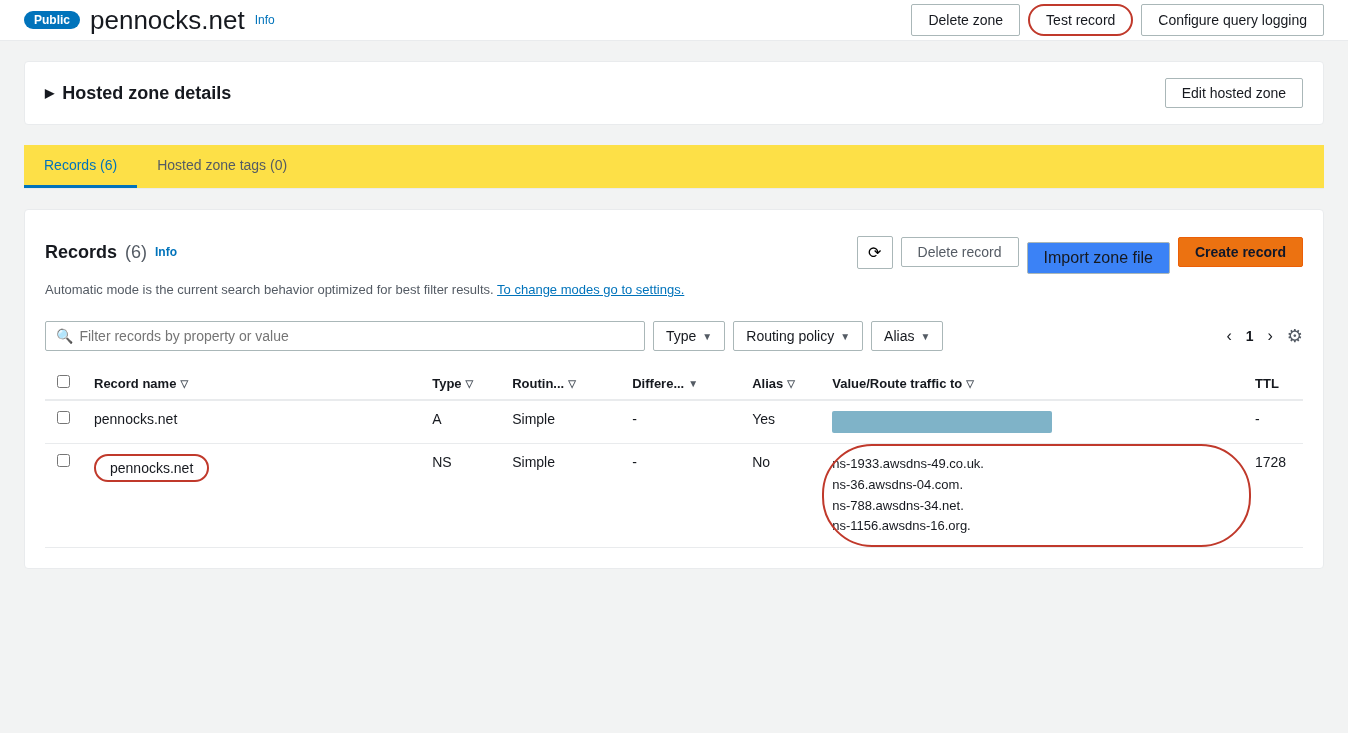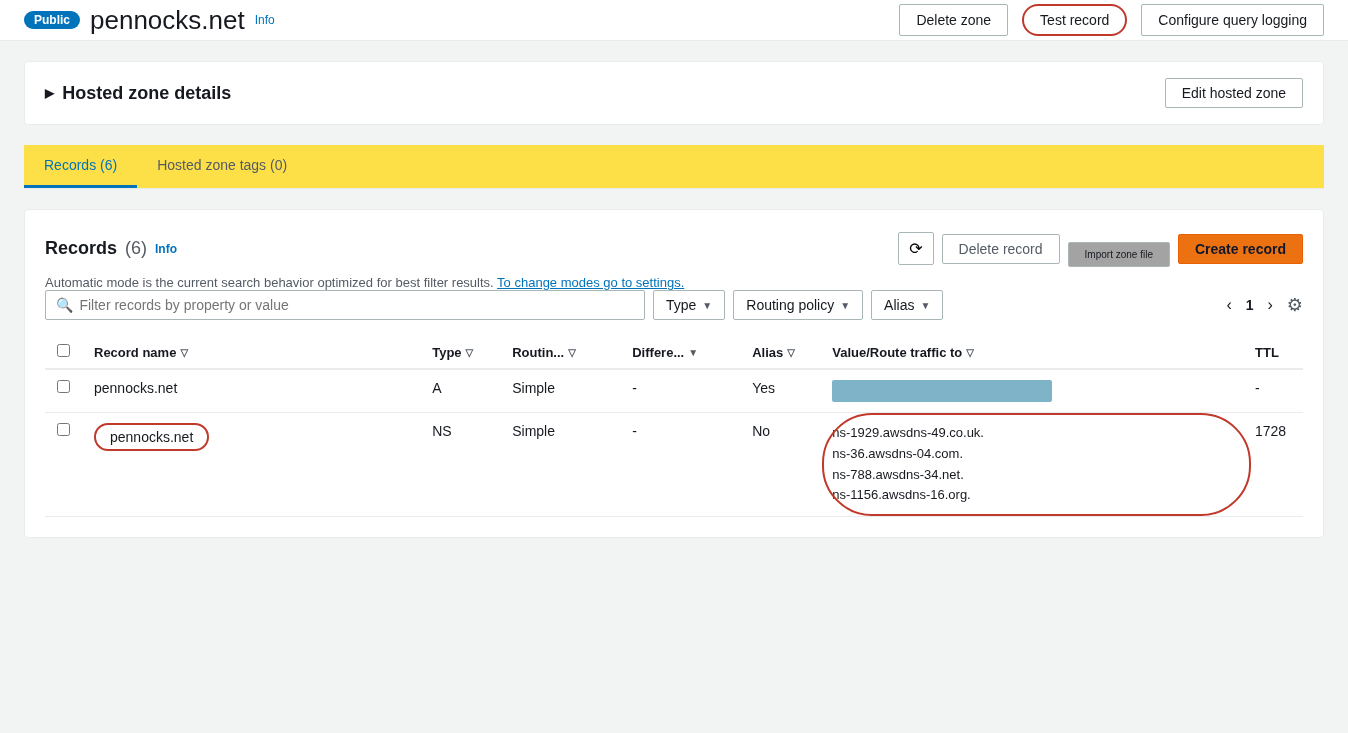--- a/index.html
+++ b/index.html
@@ -36,21 +36,21 @@
     }
 
     .info-link {
       color: #0073bb;
       text-decoration: none;
       font-size: 12px;
     }
 
     .top-actions {
       display: flex;
-      gap: 14px;
+      gap: 8px;
     }
 
     .btn-default {
       background: #fff;
       border: 1px solid #aab7b8;
       color: #16191f;
       padding: 6px 16px;
       border-radius: 2px;
       cursor: pointer;
       font-size: 14px;
@@ -163,45 +163,45 @@
       background: #fff;
       border: 1px solid #aab7b8;
       color: #545b64;
       padding: 6px 16px;
       border-radius: 2px;
       cursor: pointer;
       font-size: 14px;
     }
 
     .btn-import {
-      background: #a3a3a3;
+      background: #3b82f6;
       border: 1px solid #aab7b8;
       color: #16191f;
       padding: 6px 16px;
       border-radius: 2px;
       cursor: pointer;
-      font-size: 10px;
+      font-size: 16px;
       margin-top: 12px;
     }
 
     .btn-create {
       background: #ec7211;
       border: 1px solid #eb5f07;
       color: #0f172a;
       padding: 6px 16px;
       border-radius: 2px;
       cursor: pointer;
       font-size: 14px;
       font-weight: 600;
     }
 
     .search-hint {
       font-size: 13px;
       color: #545b64;
-      margin-bottom: 0;
+      margin-bottom: 24px;
     }
 
     .search-hint a {
       color: #0073bb;
     }
 
     .filter-row {
       display: flex;
       align-items: center;
       gap: 8px;
@@ -485,21 +485,21 @@
           <td>
             <span style="display:inline-block; border:2px solid #c0392b; border-radius:50px; padding:4px 14px;">pennocks.net</span>
           </td>
           <td>NS</td>
           <td>Simple</td>
           <td>-</td>
           <td>No</td>
           <td>
             <div class="ns-values" style="position:relative;">
               <div style="position:absolute; top:-10px; left:-10px; right:-20px; bottom:-10px; border:2px solid #c0392b; border-radius:50px; pointer-events:none;"></div>
-              <div>ns-1929.awsdns-49.co.uk.</div>
+              <div>ns-1933.awsdns-49.co.uk.</div>
               <div>ns-36.awsdns-04.com.</div>
               <div>ns-788.awsdns-34.net.</div>
               <div>ns-1156.awsdns-16.org.</div>
             </div>
           </td>
           <td>1728</td>
         </tr>
       </tbody>
     </table>
 

